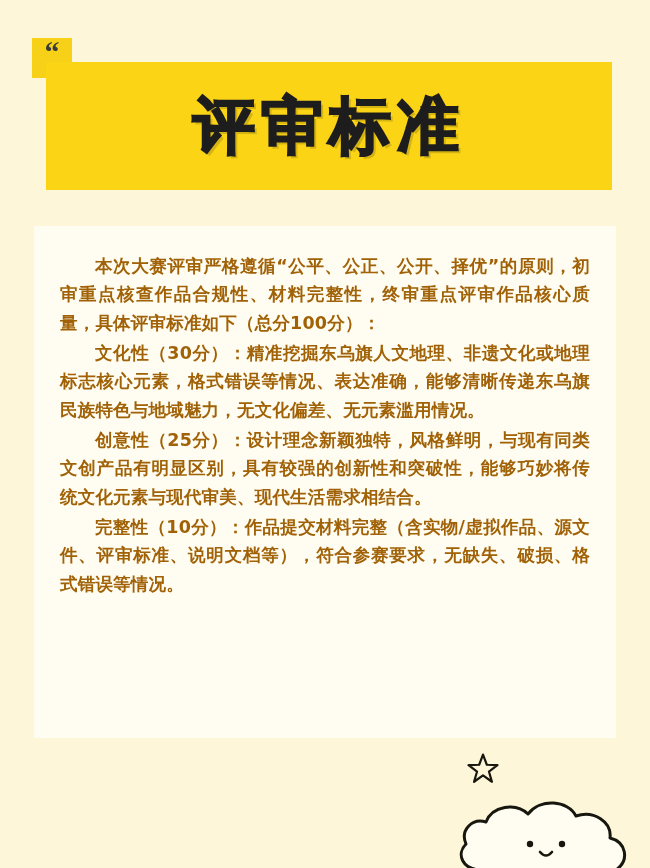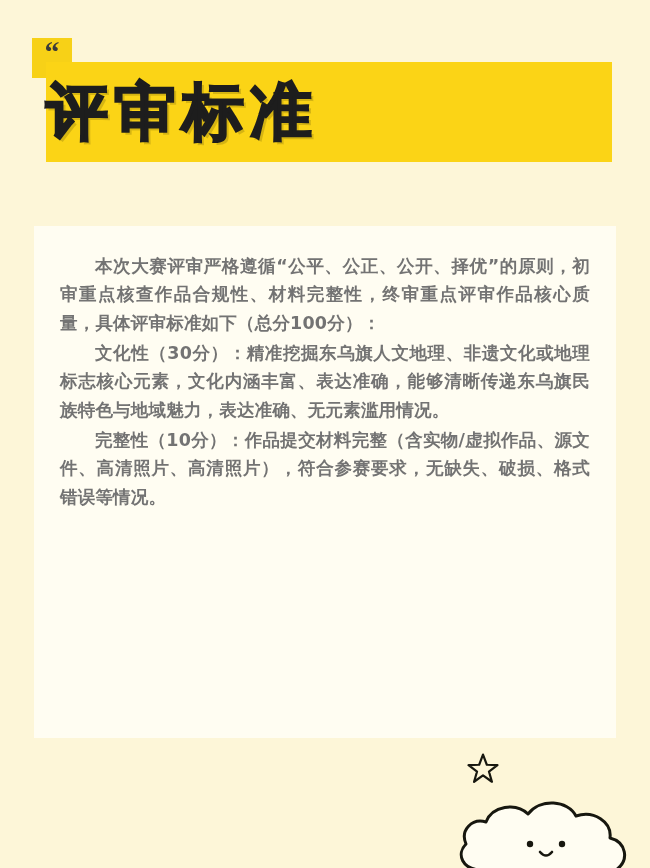--- a/index.html
+++ b/index.html
@@ -36,25 +36,25 @@
     font-size: 30px;
     font-weight: bold;
     line-height: 28px;
     font-family: "Liberation Serif", serif;
   }
   .title-band {
     position: absolute;
     left: 46px;
     top: 62px;
     width: 566px;
-    height: 100px;
+    height: 128px;
     background: #fbd416;
     display: flex;
     align-items: center;
-    justify-content: flex-start;
+    justify-content: center;
   }
   .title-text {
     font-family: "DejaVu Sans", sans-serif;
     font-weight: bold;
     font-size: 62px;
     letter-spacing: 6px;
     color: #1d1d1d;
     -webkit-text-stroke: 2px #1d1d1d;
     text-shadow: 3px 3px 0 rgba(0,0,0,0.15);
   }
@@ -67,21 +67,21 @@
     background: #fffdf2;
   }
   .content-inner {
     padding: 26px 26px 10px 26px;
     box-sizing: border-box;
   }
   .para {
     font-family: "DejaVu Sans", sans-serif;
     font-size: 17.5px;
     font-weight: bold;
-    color: #737373;
+    color: #a16207;
     line-height: 1.62;
     text-align: justify;
     text-indent: 2em;
     margin: 0 0 2px 0;
     letter-spacing: 0.2px;
   }
   
   .star {
     position: absolute;
     left: 466px;
@@ -106,22 +106,23 @@
     <span>“</span>
   </div>
 
   <div class="title-band">
     <div class="title-text">评审标准</div>
   </div>
 
   <div class="content-card">
     <div class="content-inner">
       <p class="para">本次大赛评审严格遵循“公平、公正、公开、择优”的原则，初审重点核查作品合规性、材料完整性，终审重点评审作品核心质量，具体评审标准如下（总分100分）：</p>
-      <p class="para">文化性（30分）：精准挖掘东乌旗人文地理、非遗文化或地理标志核心元素，文化内涵丰富、表达准确，能够清晰传递东乌旗民族特色与地域魅力，表达准确、无元素滥用情况。</p>
-      <p class="para">完整性（10分）：作品提交材料完整（含实物/虚拟作品、源文件、高清照片、高清照片），符合参赛要求，无缺失、破损、格式错误等情况。</p>
+      <p class="para">文化性（30分）：精准挖掘东乌旗人文地理、非遗文化或地理标志核心元素，格式错误等情况、表达准确，能够清晰传递东乌旗民族特色与地域魅力，无文化偏差、无元素滥用情况。</p>
+      <p class="para">创意性（25分）：设计理念新颖独特，风格鲜明，与现有同类文创产品有明显区别，具有较强的创新性和突破性，能够巧妙将传统文化元素与现代审美、现代生活需求相结合。</p>
+      <p class="para">完整性（10分）：作品提交材料完整（含实物/虚拟作品、源文件、评审标准、说明文档等），符合参赛要求，无缺失、破损、格式错误等情况。</p>
     </div>
   </div>
 
   <svg class="star" viewBox="0 0 40 40">
     <path d="M20 3 L24.5 15 L37 15.5 L27 23 L30.5 35 L20 27.5 L9.5 35 L13 23 L3 15.5 L15.5 15 Z" fill="none" stroke="#17170f" stroke-width="2.6" stroke-linejoin="round"></path>
   </svg>
 
   <svg class="cloud" viewBox="0 0 186 80">
     <path d="M30 78 C10 78 4 62 14 52 C8 38 20 26 34 30 C40 14 64 10 76 22 C88 6 116 8 124 24 C142 18 160 30 158 46 C174 50 178 68 164 78 Z" fill="#fffdf2" stroke="#17170f" stroke-width="3" stroke-linejoin="round"></path>
     <circle cx="78" cy="52" r="3.2" fill="#17170f"></circle>

